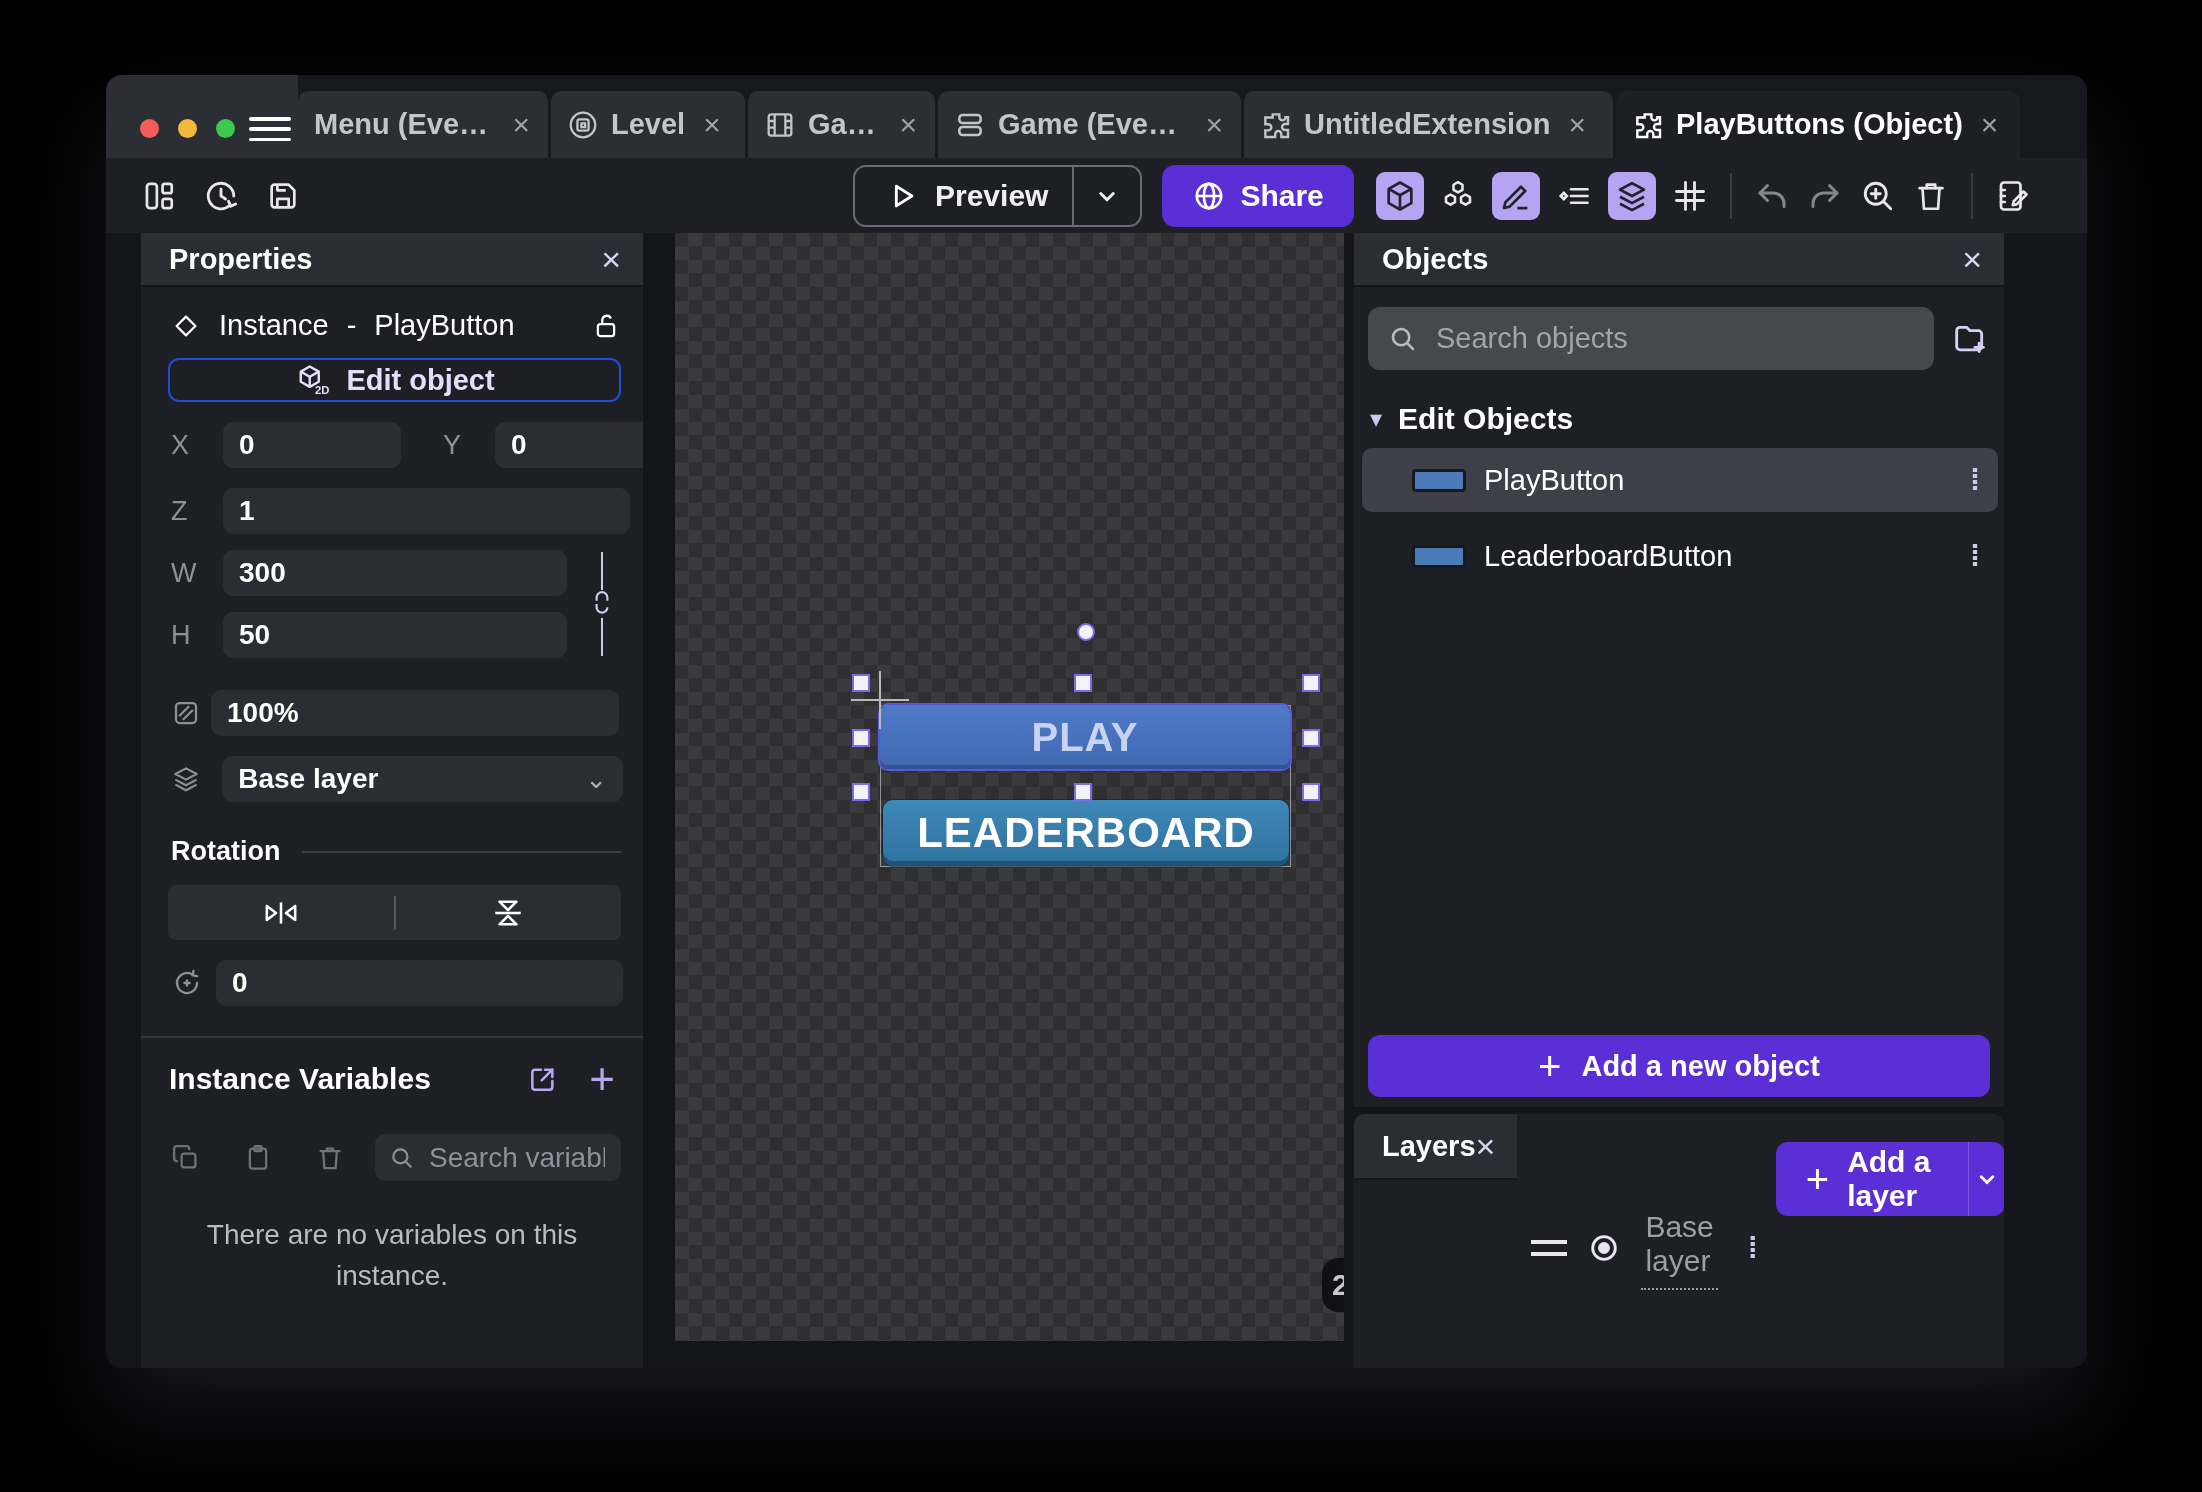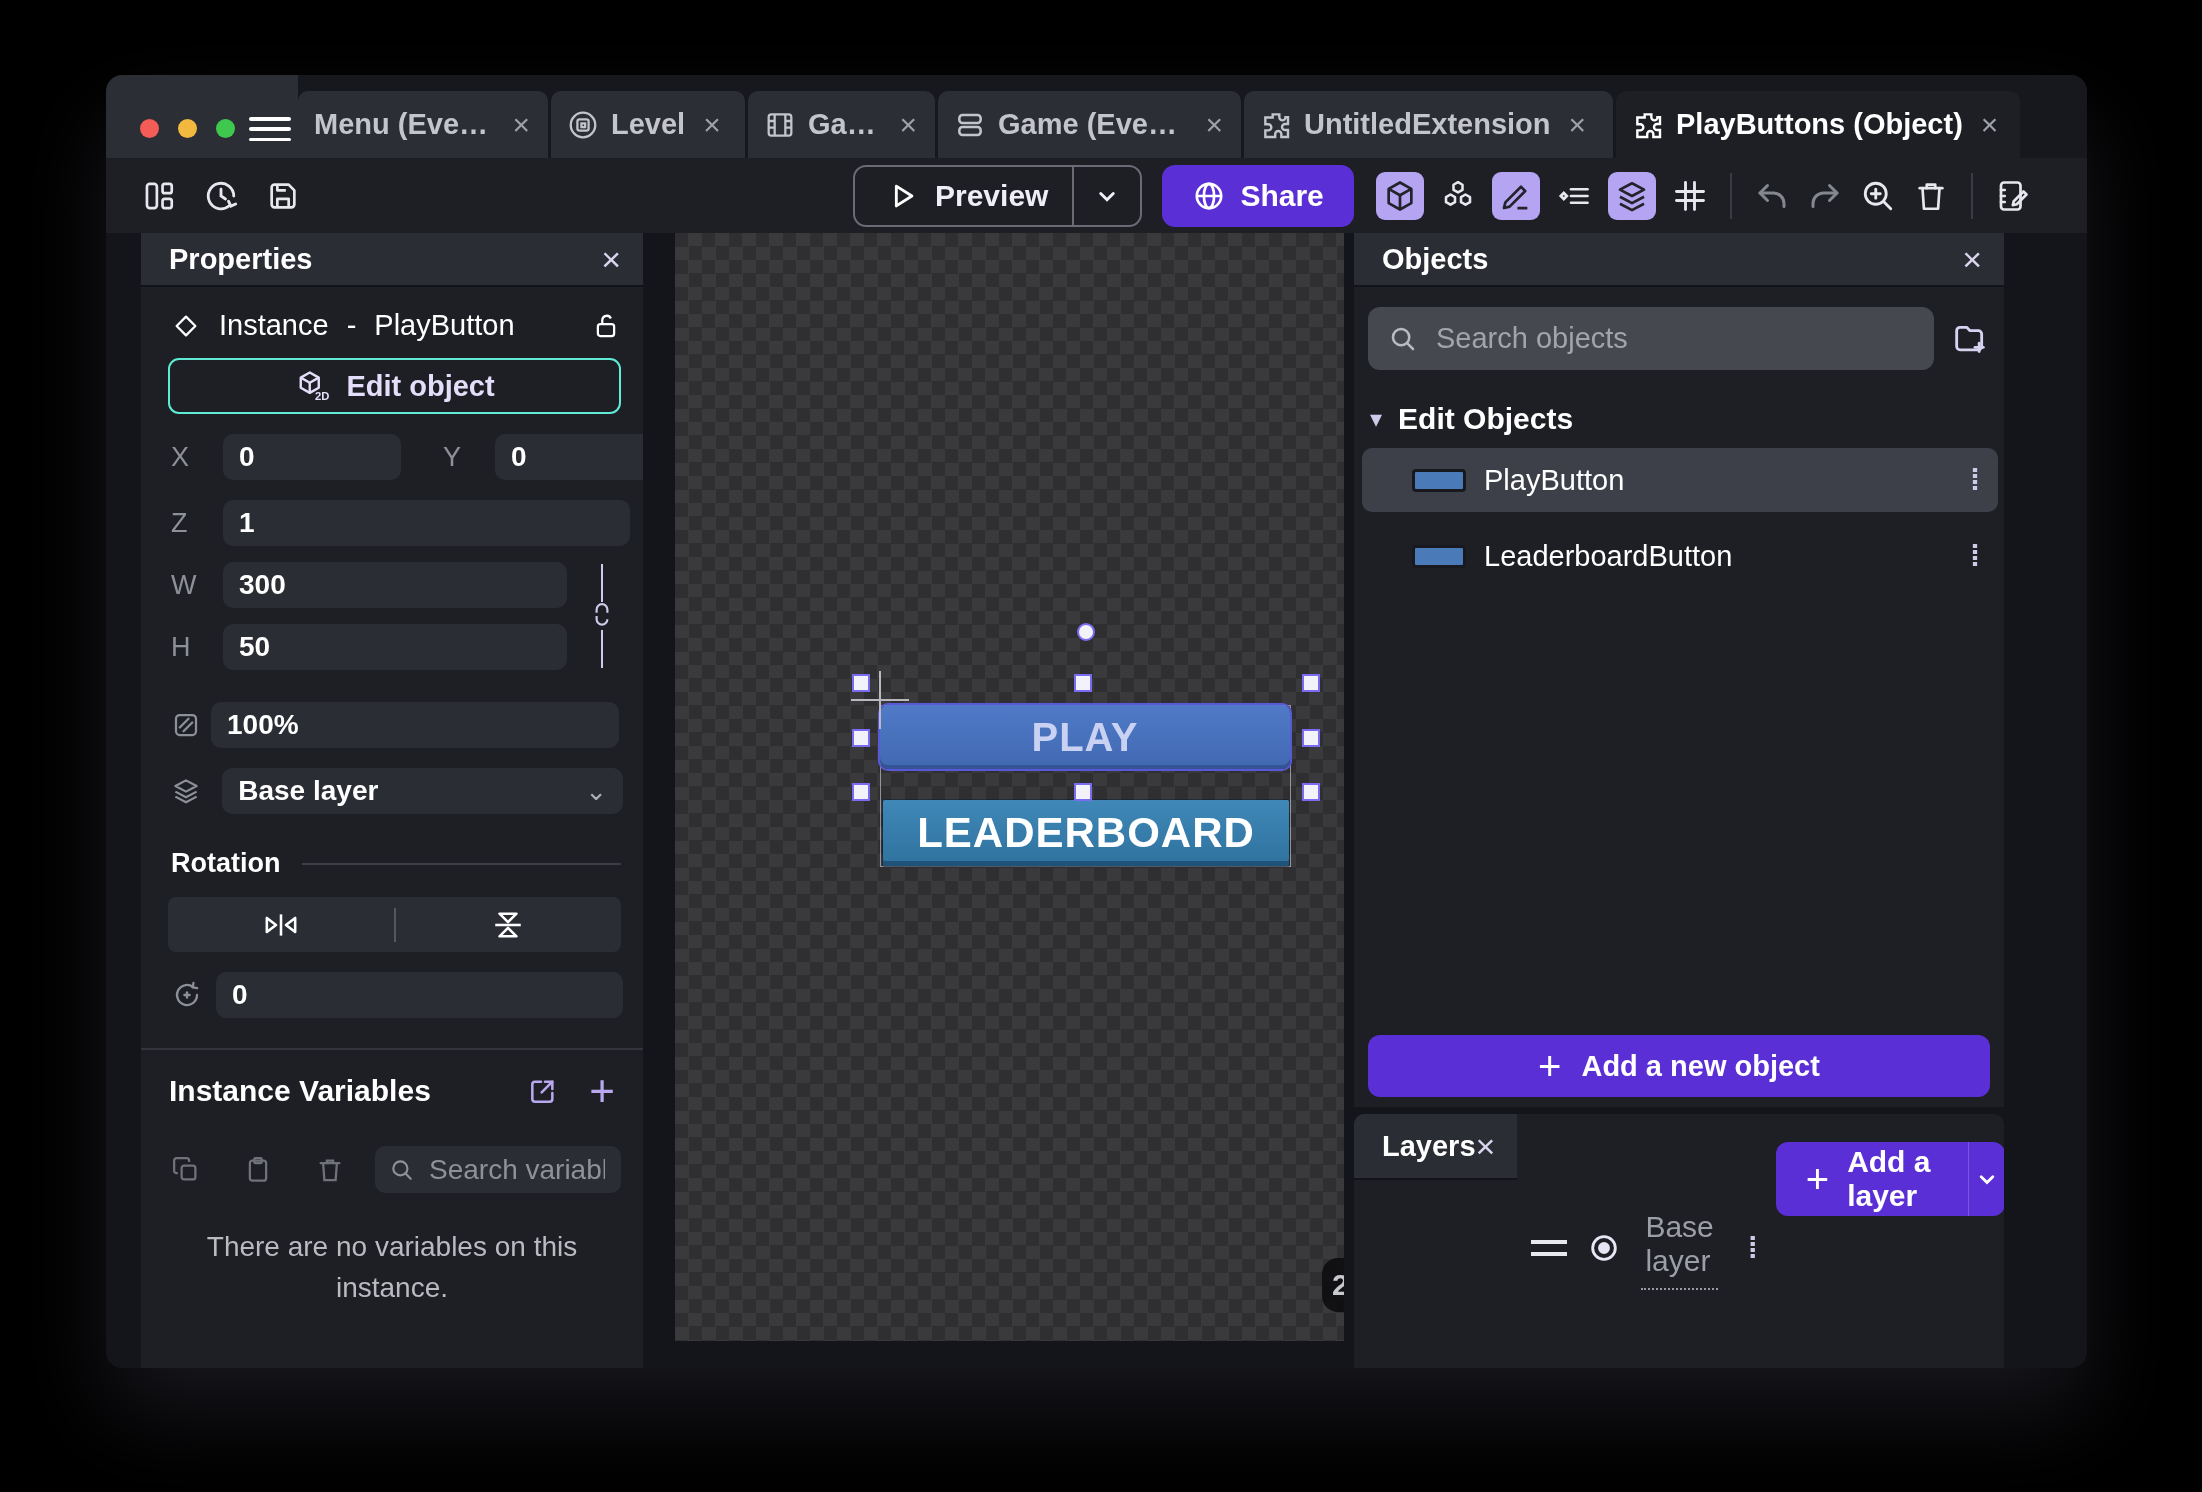--- a/index.html
+++ b/index.html
@@ -45,42 +45,42 @@
   .panel-title{color:#fff;font-size:29px;font-weight:700;}
   .x-close{color:#d9d5ee;font-size:34px;font-weight:400;line-height:1;}
   
   .props{width:502px;flex:none;display:flex;flex-direction:column;overflow:hidden;}
   .prow{display:flex;align-items:center;padding:0 20px 0 30px;}
   .flabel{color:#8e9098;font-size:27px;width:44px;flex:none;}
   .field{background:#2b2d35;border-radius:10px;height:46px;display:flex;align-items:center;
          padding:0 16px;color:#fff;font-size:28px;font-weight:700;border:none;outline:none;}
   .instance-row{margin-top:22px;display:flex;align-items:center;gap:18px;padding:0 22px 0 30px;color:#fff;}
   .instance-row .it{font-size:29px;font-weight:400;}
-  .edit-btn{margin:16px 22px 0 27px;height:56px;border:2px solid #5eead4;border-radius:11px;display:flex;
+  .edit-btn{margin:16px 22px 0 27px;height:44px;border:2px solid #1d4ed8;border-radius:11px;display:flex;
             align-items:center;justify-content:center;gap:16px;color:#e4defa;font-size:29px;font-weight:700;}
   .sec-label{color:#fff;font-size:27px;font-weight:700;}
   .hline{flex:1;height:2px;background:#3c3e46;margin-left:22px;}
   .flipbar{margin:18px 22px 0 27px;height:55px;background:#2b2d35;border-radius:8px;display:flex;align-items:center;color:#fff;}
   .flipbar .half{flex:1;display:flex;justify-content:center;}
   .flipbar .fsep{width:2px;height:34px;background:#55575f;}
   .divider{height:2px;background:#33353c;margin-top:30px;}
   .iv-row{display:flex;align-items:center;padding:0 28px;margin-top:24px;}
   .iv-icons{display:flex;align-items:center;gap:42px;color:#70727a;}
   .search-box{background:#2b2d35;border-radius:10px;height:47px;display:flex;align-items:center;gap:12px;padding:0 14px;flex:1;}
   .search-box input{background:transparent;border:none;outline:none;color:#d8d9de;font-size:28px;width:100%;}
   .search-box input::placeholder{color:#8f9198;}
   .empty-msg{margin:34px 30px 0;text-align:center;color:#b9bbc1;font-size:28px;line-height:1.45;}
   
   .canvas{width:669px;height:1108px;flex:none;position:relative;overflow:hidden;
           background:repeating-conic-gradient(#3a3a3c 0% 25%,#2f2f31 0% 50%) 0 0/27px 27px;margin-left:32px;}
   .sel-outer{position:absolute;left:205px;top:472px;width:411px;height:162px;border:1px solid rgba(225,225,235,.55);}
   .btn-play{position:absolute;left:205px;top:472px;width:410px;height:64px;border-radius:8px;
             background:linear-gradient(#507ac7,#4169b2);box-shadow:0 0 0 2px #5b58d8,inset 0 -4px 0 rgba(10,20,60,.25);
             display:flex;align-items:center;justify-content:center;color:#cad2f3;font-size:40px;font-weight:700;letter-spacing:1px;}
-  .btn-leader{position:absolute;left:208px;top:567px;width:406px;height:66px;border-radius:2px;
+  .btn-leader{position:absolute;left:208px;top:567px;width:406px;height:66px;border-radius:10px;
             background:linear-gradient(#3f88b8,#2f729e);box-shadow:inset 0 -5px 0 rgba(10,45,75,.45),0 0 0 1px rgba(10,30,50,.5);
             display:flex;align-items:center;justify-content:center;color:#fff;font-size:42px;font-weight:700;letter-spacing:1px;}
   .handle{position:absolute;width:18px;height:18px;background:#f3f2fa;border:2px solid #7a6cf0;}
   .rot-handle{position:absolute;left:402px;top:390px;width:18px;height:18px;border-radius:50%;background:#f3f2fa;border:2px solid #7a6cf0;}
   .cross-h{position:absolute;left:176px;top:466px;width:58px;height:2px;background:#b9b9bf;}
   .cross-v{position:absolute;left:204px;top:438px;width:2px;height:58px;background:#b9b9bf;}
   .coord-pill{position:absolute;left:647px;top:1025px;width:140px;height:54px;border-radius:16px;background:rgba(14,14,17,.93);
               display:flex;align-items:center;justify-content:center;color:#c6c8cd;font-size:30px;font-weight:700;}
   
   .rightcol{margin-left:10px;width:650px;display:flex;flex-direction:column;}

